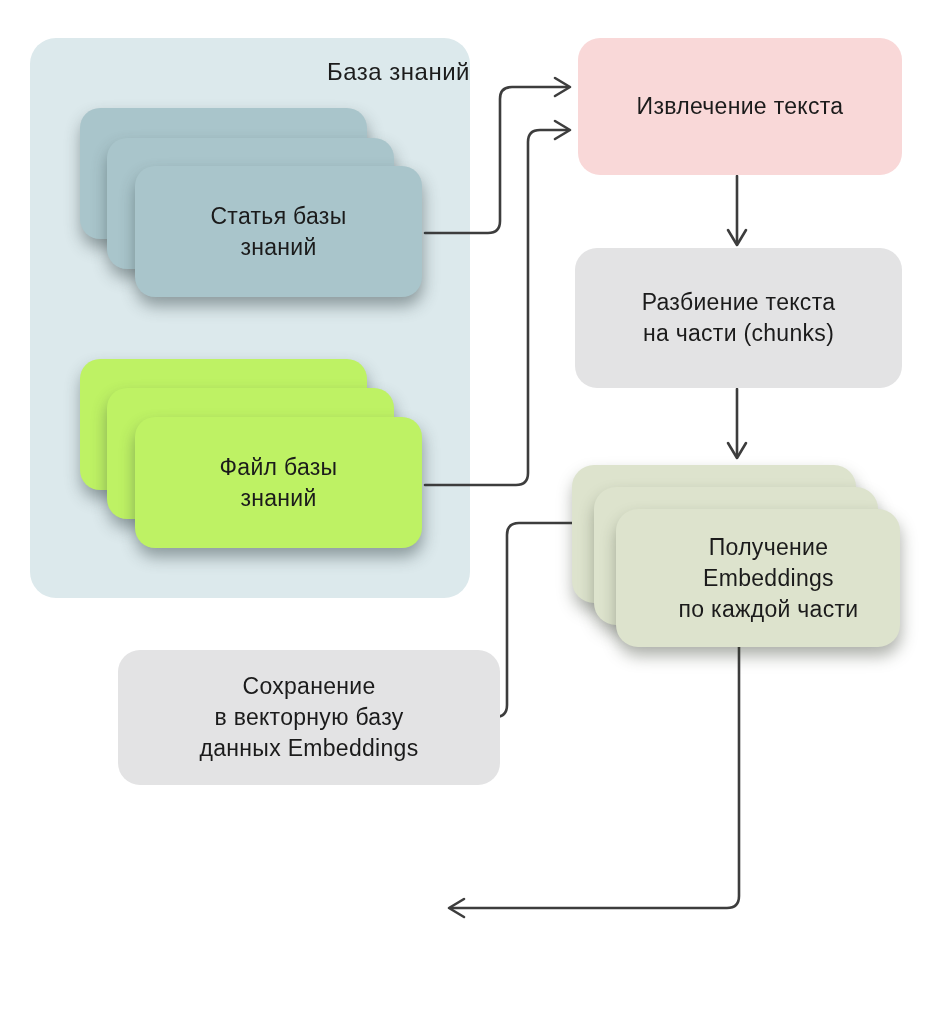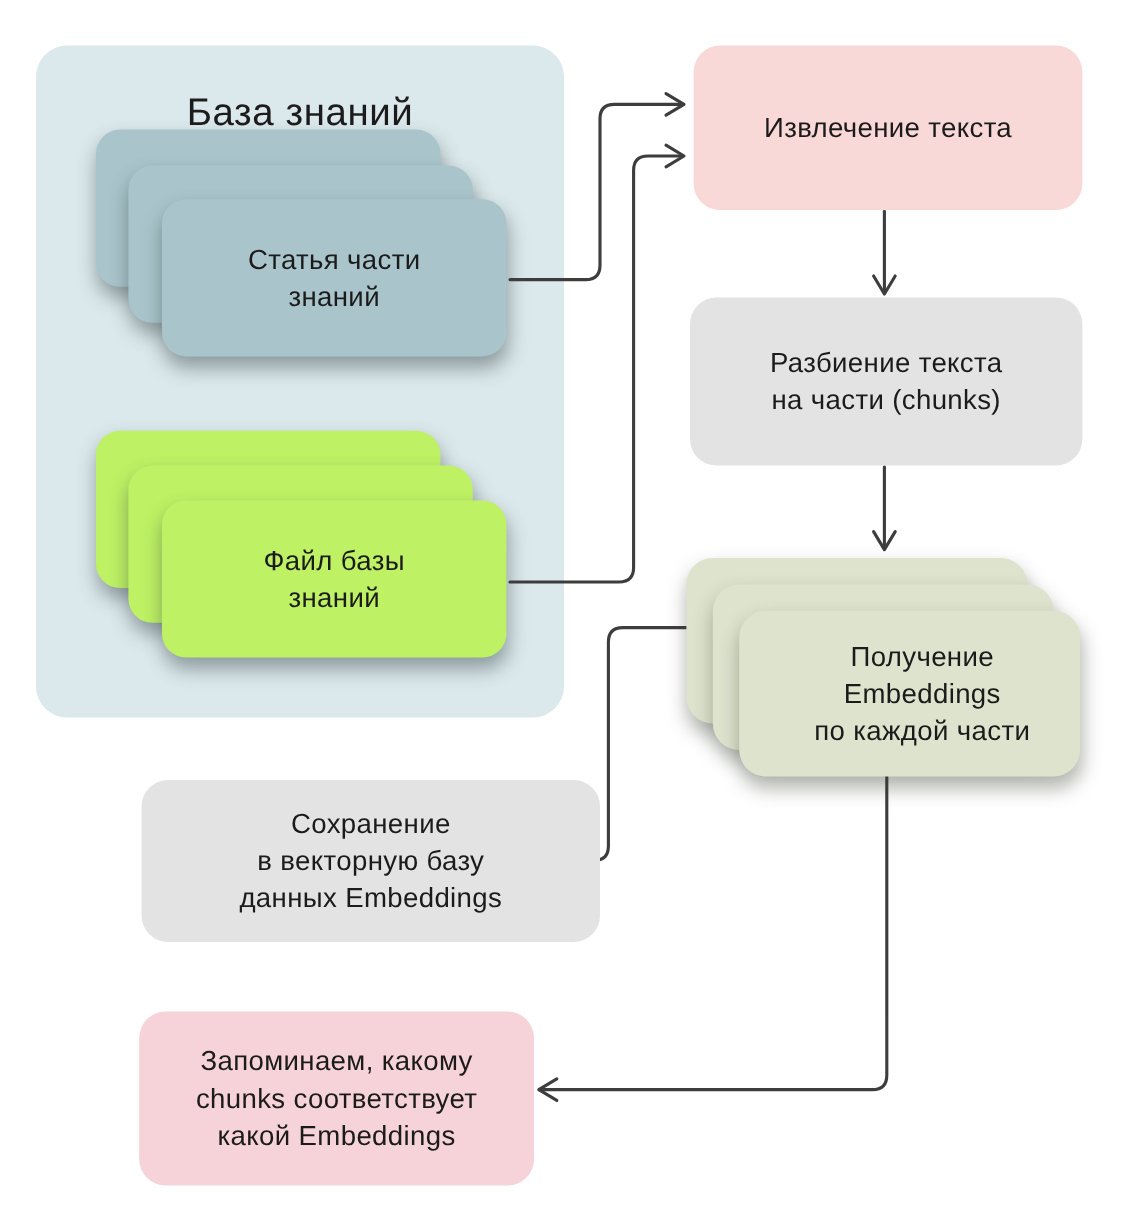--- a/index.html
+++ b/index.html
@@ -15,24 +15,24 @@
   }
   .kb-container {
     position: absolute;
     left: 30px; top: 38px;
     width: 440px; height: 560px;
     background: #dce9ec;
     border-radius: 26px;
   }
   .kb-title {
     position: absolute;
-    left: 0; top: 37px;
+    left: 0; top: 20px;
     width: 100%;
-    text-align: center;
-    font-size: 32px;
+    text-align: right;
+    font-size: 24px;
     letter-spacing: 0.5px;
     color: #1c1c1c;
   }
   .connector-layer {
     position: absolute;
     left: 0; top: 0;
     width: 934px; height: 1016px;
   }
   .card, .node {
     position: absolute;
@@ -88,21 +88,21 @@
     <path d="M616,523 H519 Q507,523 507,535 V705 Q507,717 495,717 H452"></path>
     <path d="M465,708 L450,717 L465,726"></path>
     <path d="M739,647 V896 Q739,908 727,908 H451"></path>
     <path d="M464,899 L449,908 L464,917"></path>
   </svg>
 
   <div>
     <div class="card card-article" style="left:80px;  top:108px;"></div>
     <div class="card card-article" style="left:107px; top:138px;"></div>
     <div class="card card-article" style="left:135px; top:166px;">
-      <div class="label">Статья части
+      <div class="label">Статья базы
 знаний</div>
     </div>
   </div>
 
   <div>
     <div class="card card-file" style="left:80px;  top:359px;"></div>
     <div class="card card-file" style="left:107px; top:388px;"></div>
     <div class="card card-file" style="left:135px; top:417px;">
       <div class="label">Файл базы
 знаний</div>
@@ -127,19 +127,14 @@
 по каждой части</div>
     </div>
   </div>
 
   <div class="node node-save">
     <div class="label">Сохранение
 в векторную базу
 данных Embeddings</div>
   </div>
 
-  <div class="node node-remember">
-    <div class="label">Запоминаем, какому
-chunks соответствует
-какой Embeddings</div>
-  </div>
 
 </div>
 
 </body></html>

